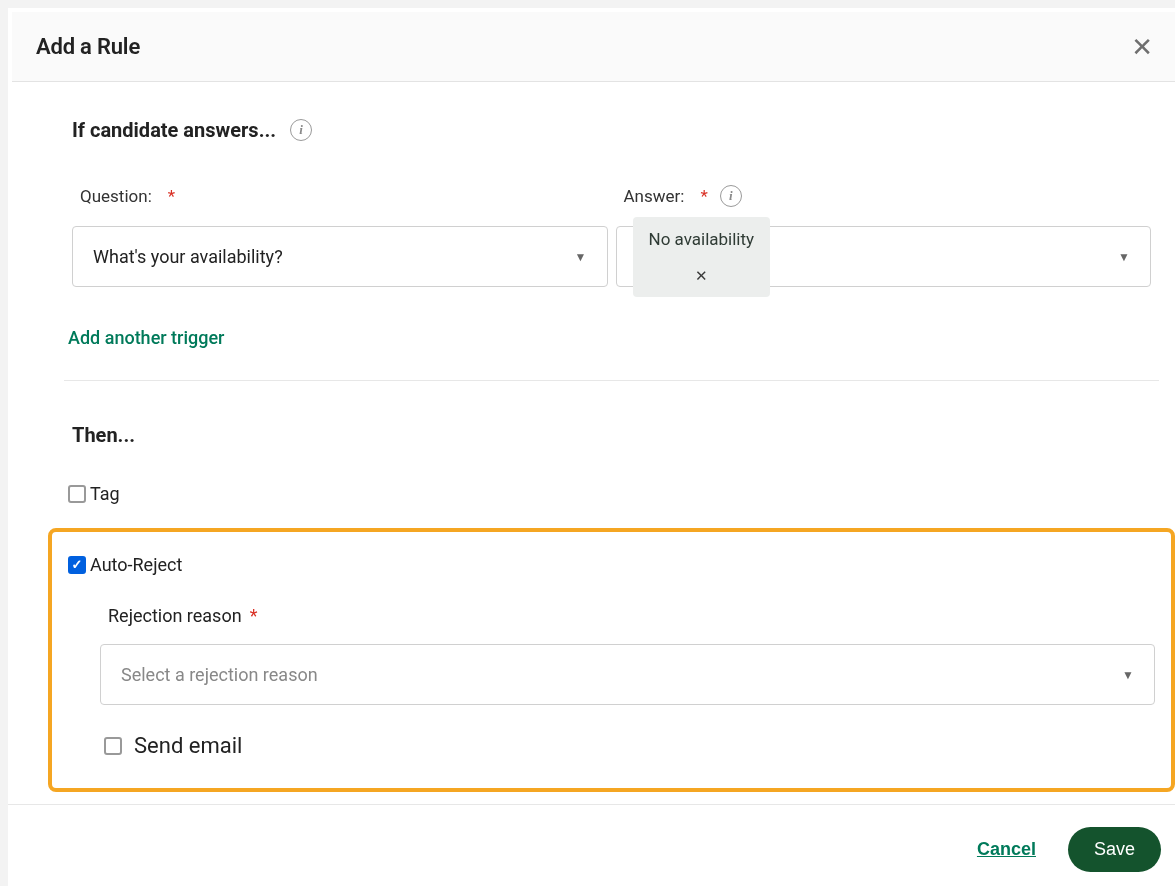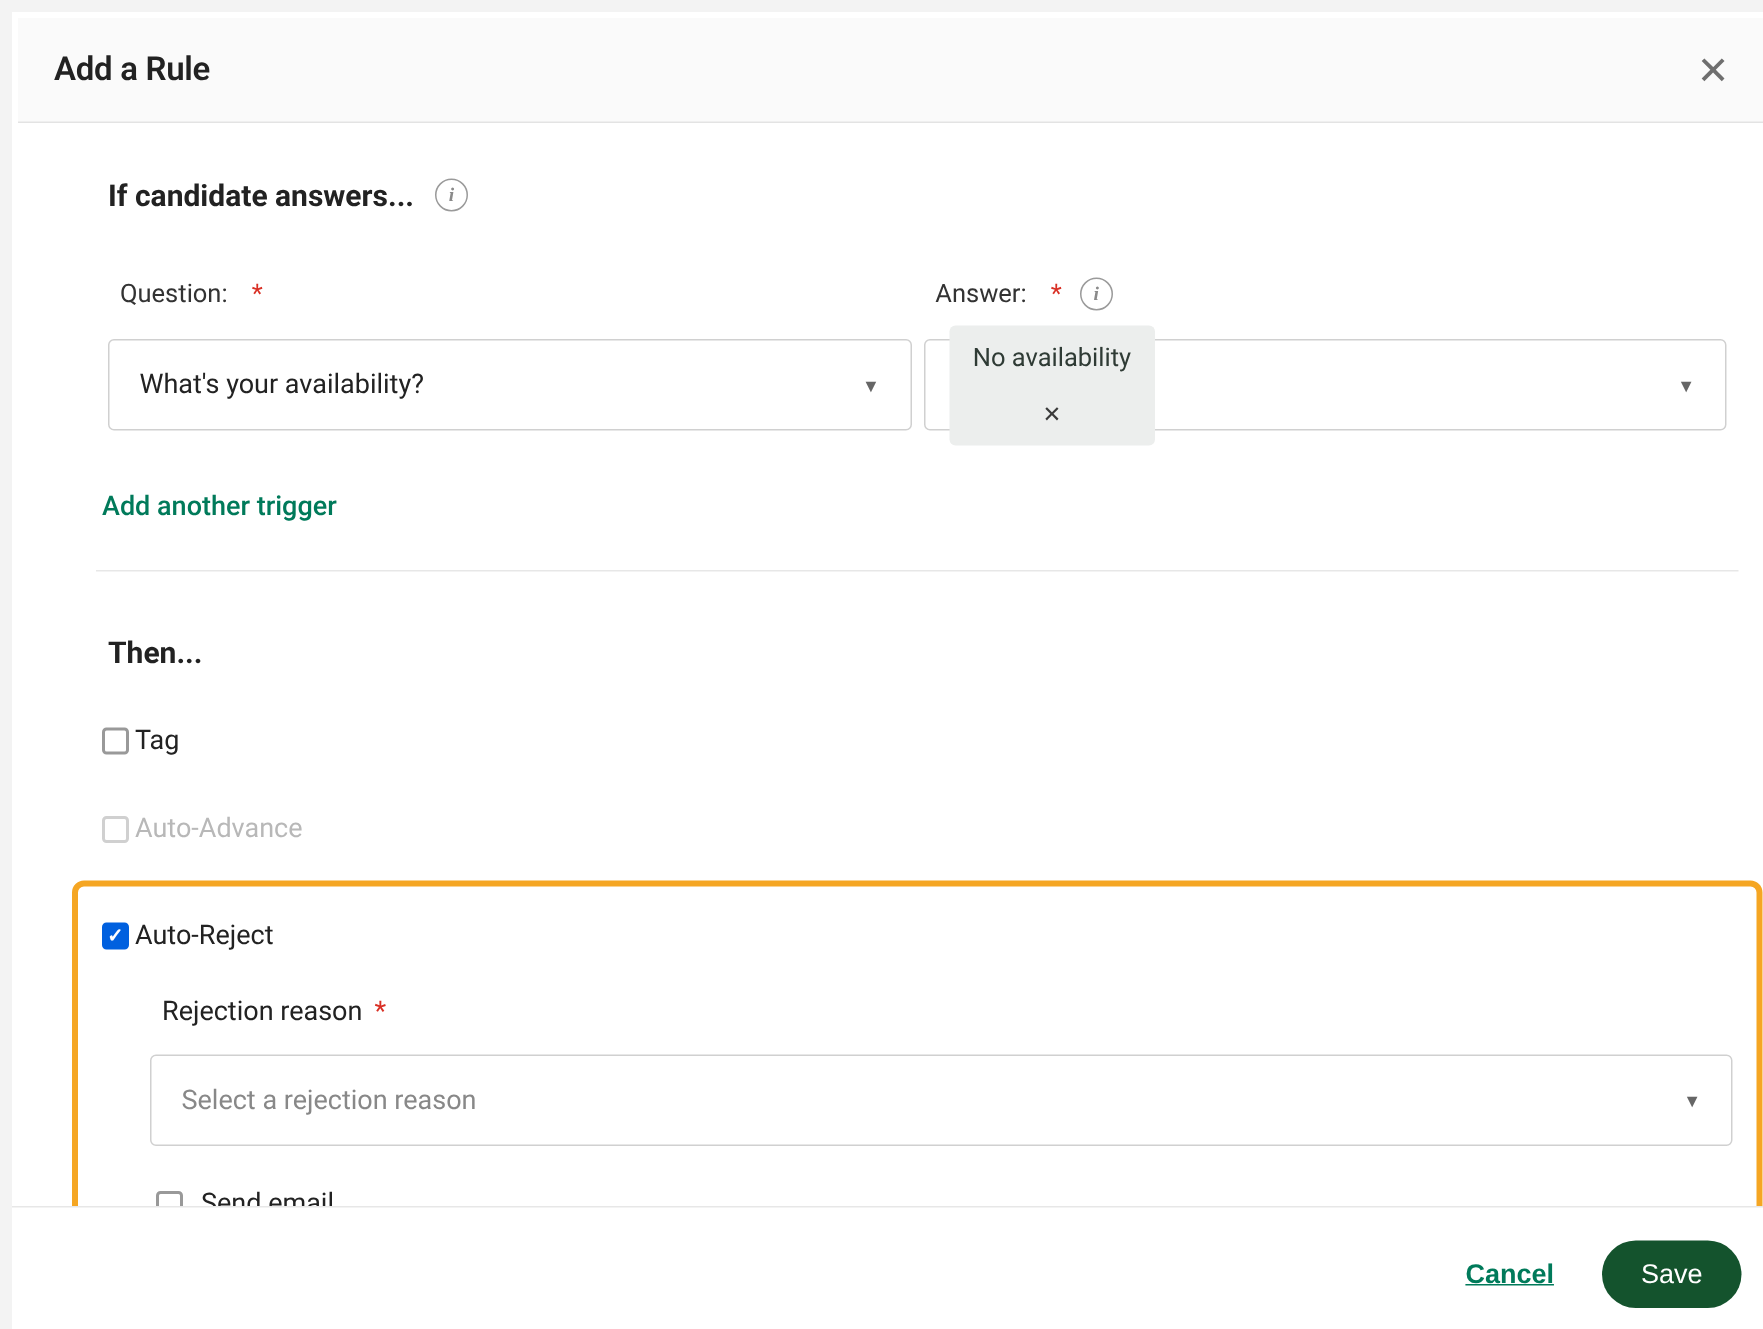--- a/index.html
+++ b/index.html
@@ -210,21 +210,21 @@
     font-weight: 500;
     padding: 12px 26px;
     border-radius: 24px;
     border: none;
     cursor: pointer;
   }
   .send-email-row {
     display: flex;
     align-items: center;
     gap: 8px;
-    font-size: 18px;
+    font-size: 22px;
     margin-top: 20px;
   }
 </style>
 </head>
 <body>
 
 <div class="modal">
 
   <div class="modal-header">
     <div class="modal-title">Add a Rule</div>
@@ -272,24 +272,20 @@
 
     <div class="section-title">
       <span>Then...</span>
     </div>
 
     <div class="check-row">
       <span class="cbx"></span>
       <span>Tag</span>
     </div>
 
-    <div class="check-row muted">
-      <span class="cbx muted"></span>
-      <span>Auto-Advance</span>
-    </div>
 
     <div class="highlight-box">
       <div class="check-row" style="margin-bottom:14px;">
         <span class="cbx checked">✓</span>
         <span>Auto-Reject</span>
       </div>
 
       <div class="sub-section">
         <div class="sub-label">
           <span>Rejection reason</span><span class="required">*</span>

